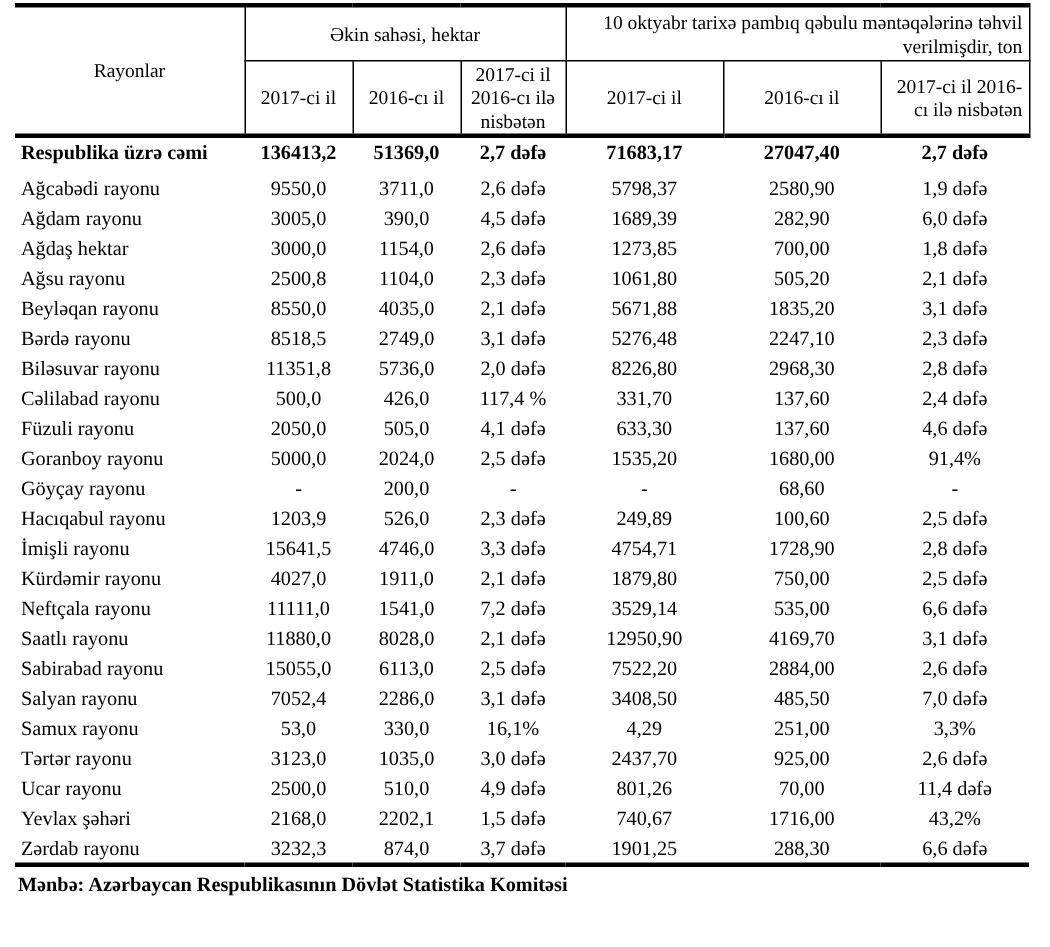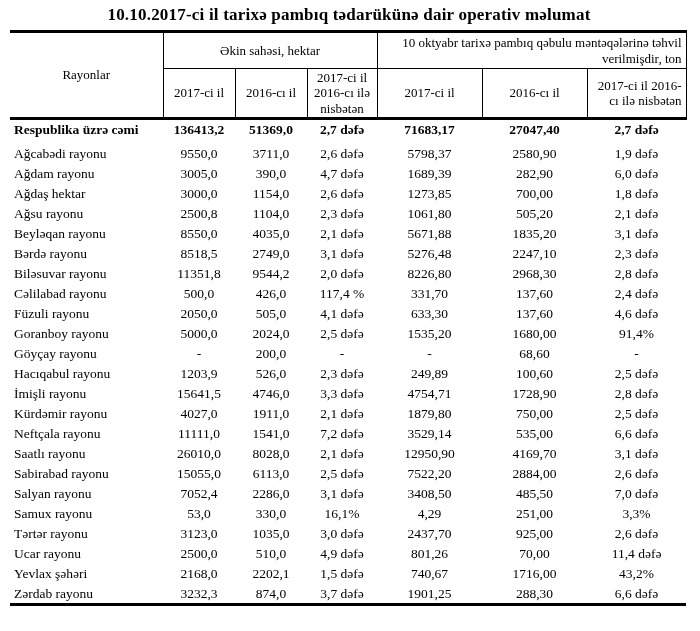--- a/index.html
+++ b/index.html
@@ -64,21 +64,20 @@
     font-weight: bold;
     margin-top: 4px;
     padding-left: 2px;
   }
 </style>
 </head>
 <body>
 
 <div class="page">
 
-  <h1 class="title">10.10.2017-ci il tarixə pambıq tədarükünə dair operativ məlumat</h1>
 
   <table class="report">
     <colgroup>
       <col style="width:153px">
       <col style="width:72px">
       <col style="width:72px">
       <col style="width:70px">
       <col style="width:105px">
       <col style="width:105px">
       <col style="width:99px">
@@ -114,21 +113,21 @@
           <td class="value-cell">3711,0</td>
           <td class="value-cell">2,6 dəfə</td>
           <td class="value-cell">5798,37</td>
           <td class="value-cell">2580,90</td>
           <td class="value-cell">1,9 dəfə</td>
         </tr>
         <tr>
           <td class="name-cell">Ağdam rayonu</td>
           <td class="value-cell">3005,0</td>
           <td class="value-cell">390,0</td>
-          <td class="value-cell">4,7 dəfə</td>
+          <td class="value-cell">4,5 dəfə</td>
           <td class="value-cell">1689,39</td>
           <td class="value-cell">282,90</td>
           <td class="value-cell">6,0 dəfə</td>
         </tr>
         <tr>
           <td class="name-cell">Ağdaş hektar</td>
           <td class="value-cell">3000,0</td>
           <td class="value-cell">1154,0</td>
           <td class="value-cell">2,6 dəfə</td>
           <td class="value-cell">1273,85</td>
@@ -158,21 +157,21 @@
           <td class="value-cell">8518,5</td>
           <td class="value-cell">2749,0</td>
           <td class="value-cell">3,1 dəfə</td>
           <td class="value-cell">5276,48</td>
           <td class="value-cell">2247,10</td>
           <td class="value-cell">2,3 dəfə</td>
         </tr>
         <tr>
           <td class="name-cell">Biləsuvar rayonu</td>
           <td class="value-cell">11351,8</td>
-          <td class="value-cell">9544,2</td>
+          <td class="value-cell">5736,0</td>
           <td class="value-cell">2,0 dəfə</td>
           <td class="value-cell">8226,80</td>
           <td class="value-cell">2968,30</td>
           <td class="value-cell">2,8 dəfə</td>
         </tr>
         <tr>
           <td class="name-cell">Cəlilabad rayonu</td>
           <td class="value-cell">500,0</td>
           <td class="value-cell">426,0</td>
           <td class="value-cell">117,4 %</td>
@@ -238,21 +237,21 @@
           <td class="name-cell">Neftçala rayonu</td>
           <td class="value-cell">11111,0</td>
           <td class="value-cell">1541,0</td>
           <td class="value-cell">7,2 dəfə</td>
           <td class="value-cell">3529,14</td>
           <td class="value-cell">535,00</td>
           <td class="value-cell">6,6 dəfə</td>
         </tr>
         <tr>
           <td class="name-cell">Saatlı rayonu</td>
-          <td class="value-cell">26010,0</td>
+          <td class="value-cell">11880,0</td>
           <td class="value-cell">8028,0</td>
           <td class="value-cell">2,1 dəfə</td>
           <td class="value-cell">12950,90</td>
           <td class="value-cell">4169,70</td>
           <td class="value-cell">3,1 dəfə</td>
         </tr>
         <tr>
           <td class="name-cell">Sabirabad rayonu</td>
           <td class="value-cell">15055,0</td>
           <td class="value-cell">6113,0</td>
@@ -311,14 +310,15 @@
           <td class="value-cell">3232,3</td>
           <td class="value-cell">874,0</td>
           <td class="value-cell">3,7 dəfə</td>
           <td class="value-cell">1901,25</td>
           <td class="value-cell">288,30</td>
           <td class="value-cell">6,6 dəfə</td>
         </tr>
       </tbody>
   </table>
 
+  <div class="source">Mənbə: Azərbaycan Respublikasının Dövlət Statistika Komitəsi</div>
 
 </div>
 
 </body></html>

